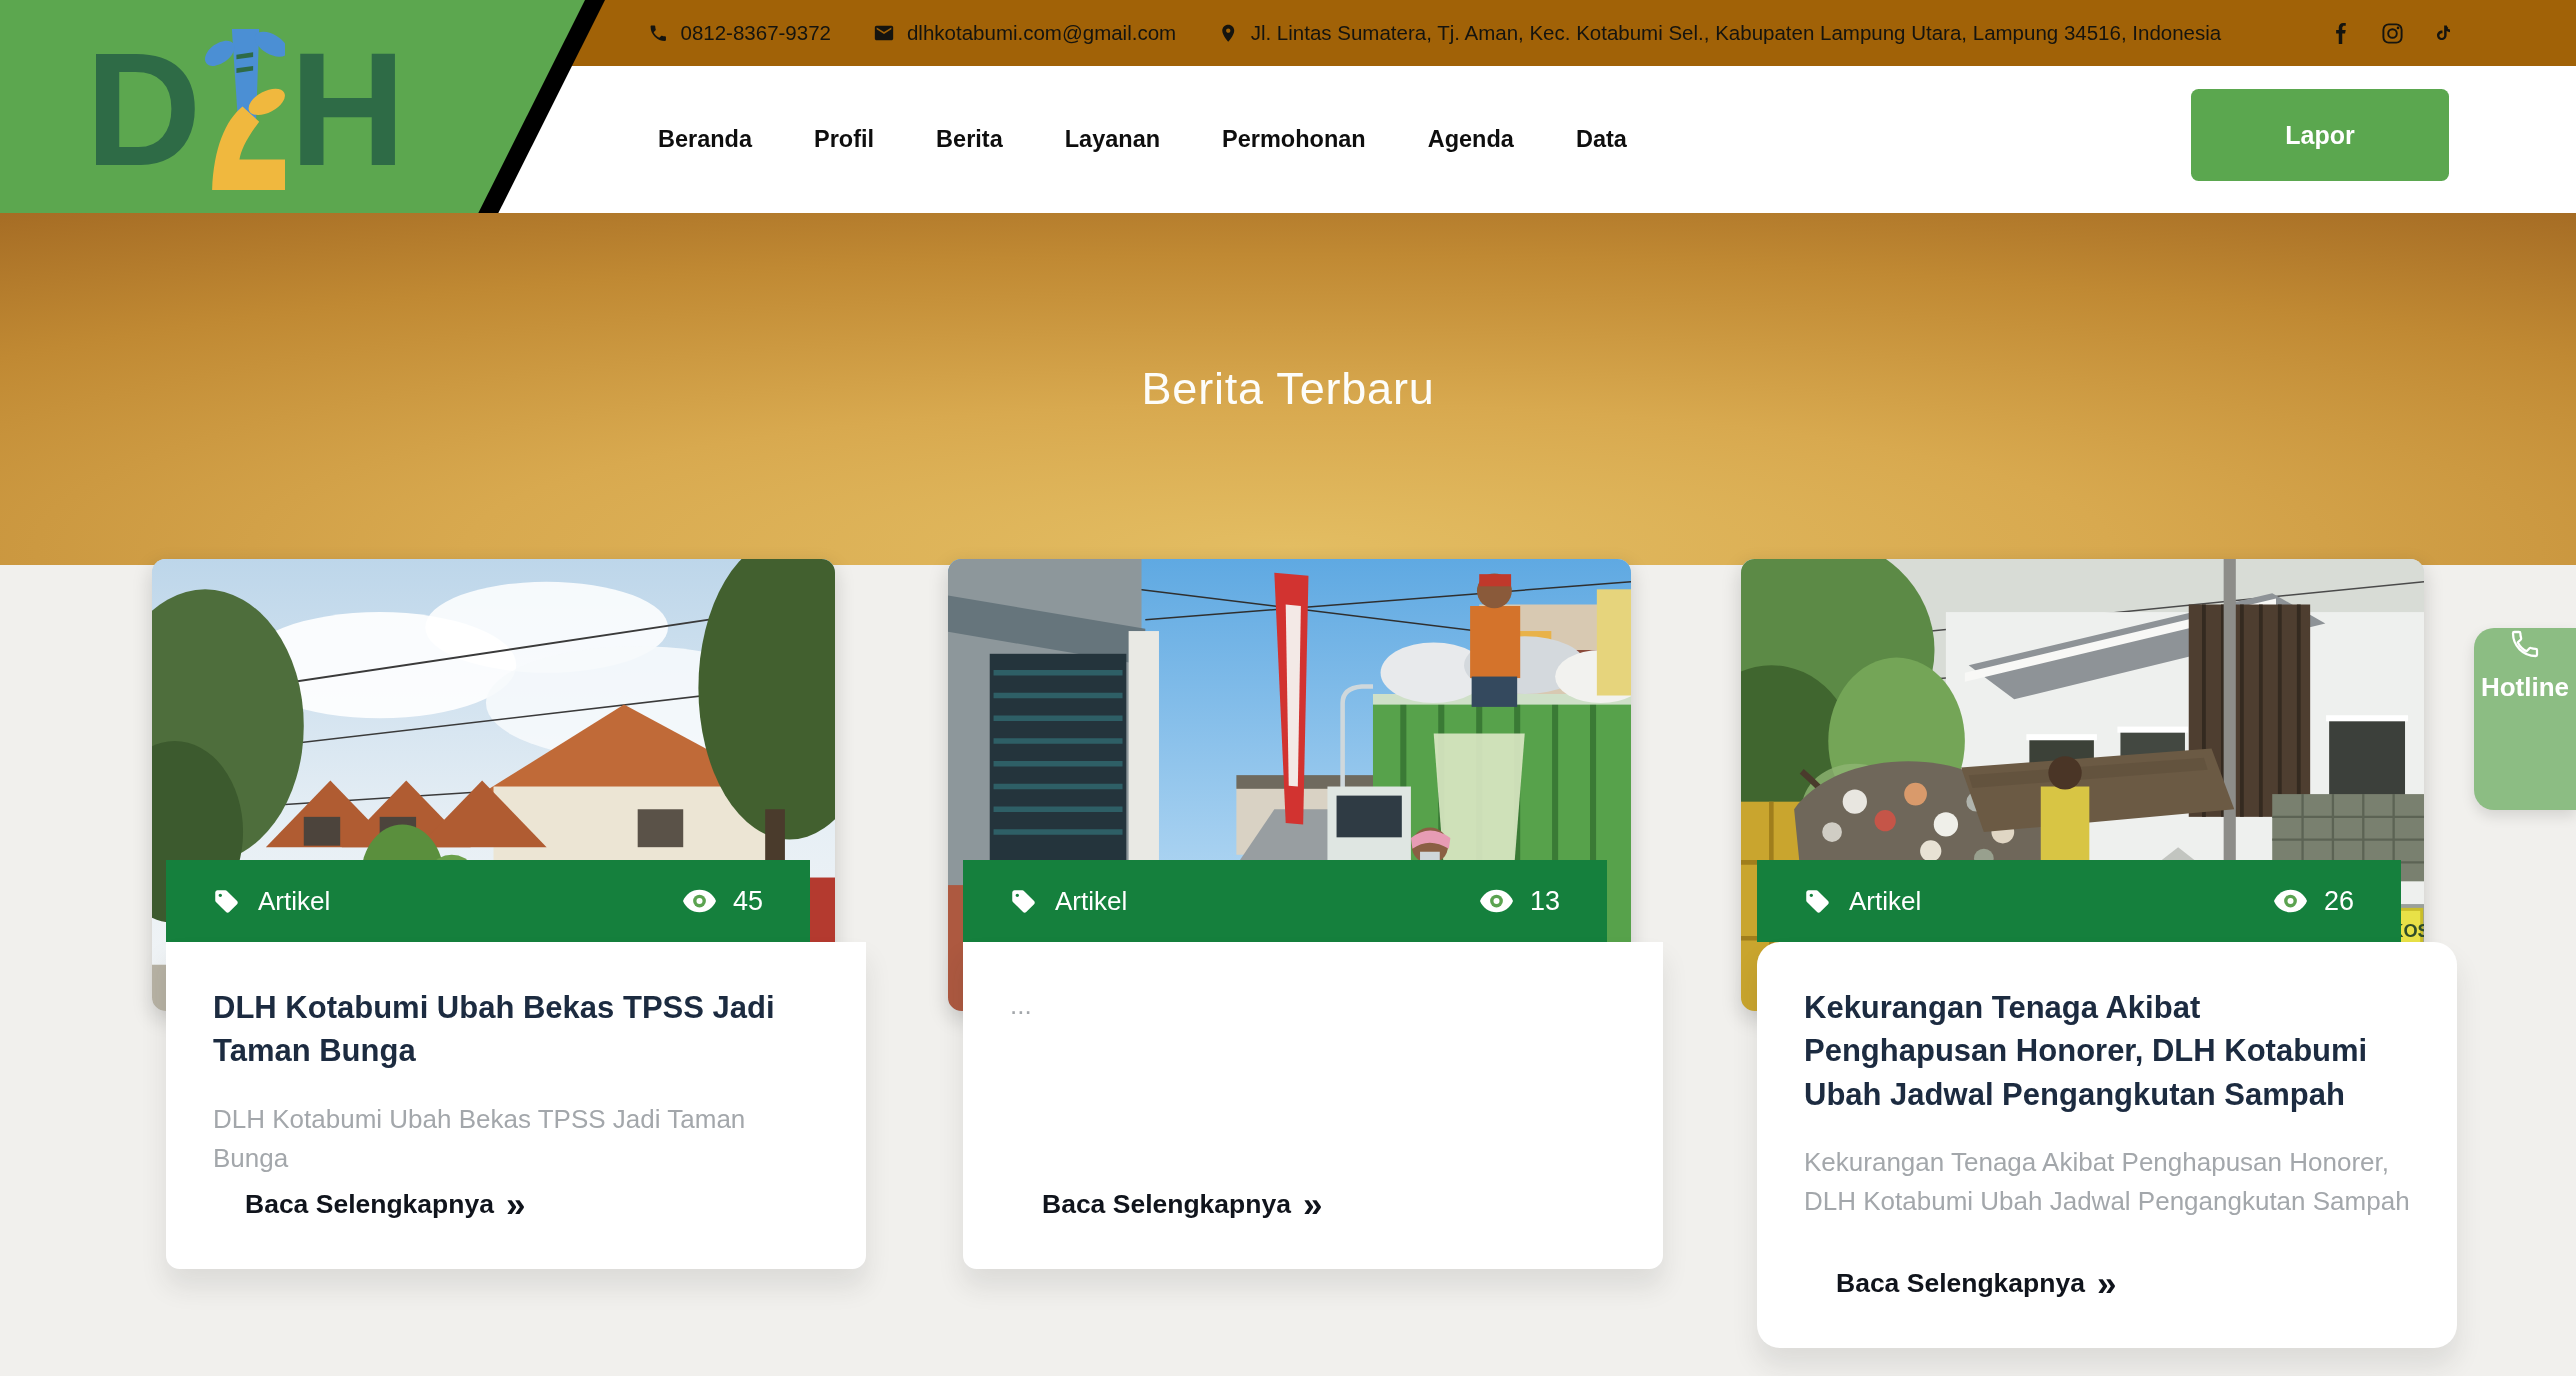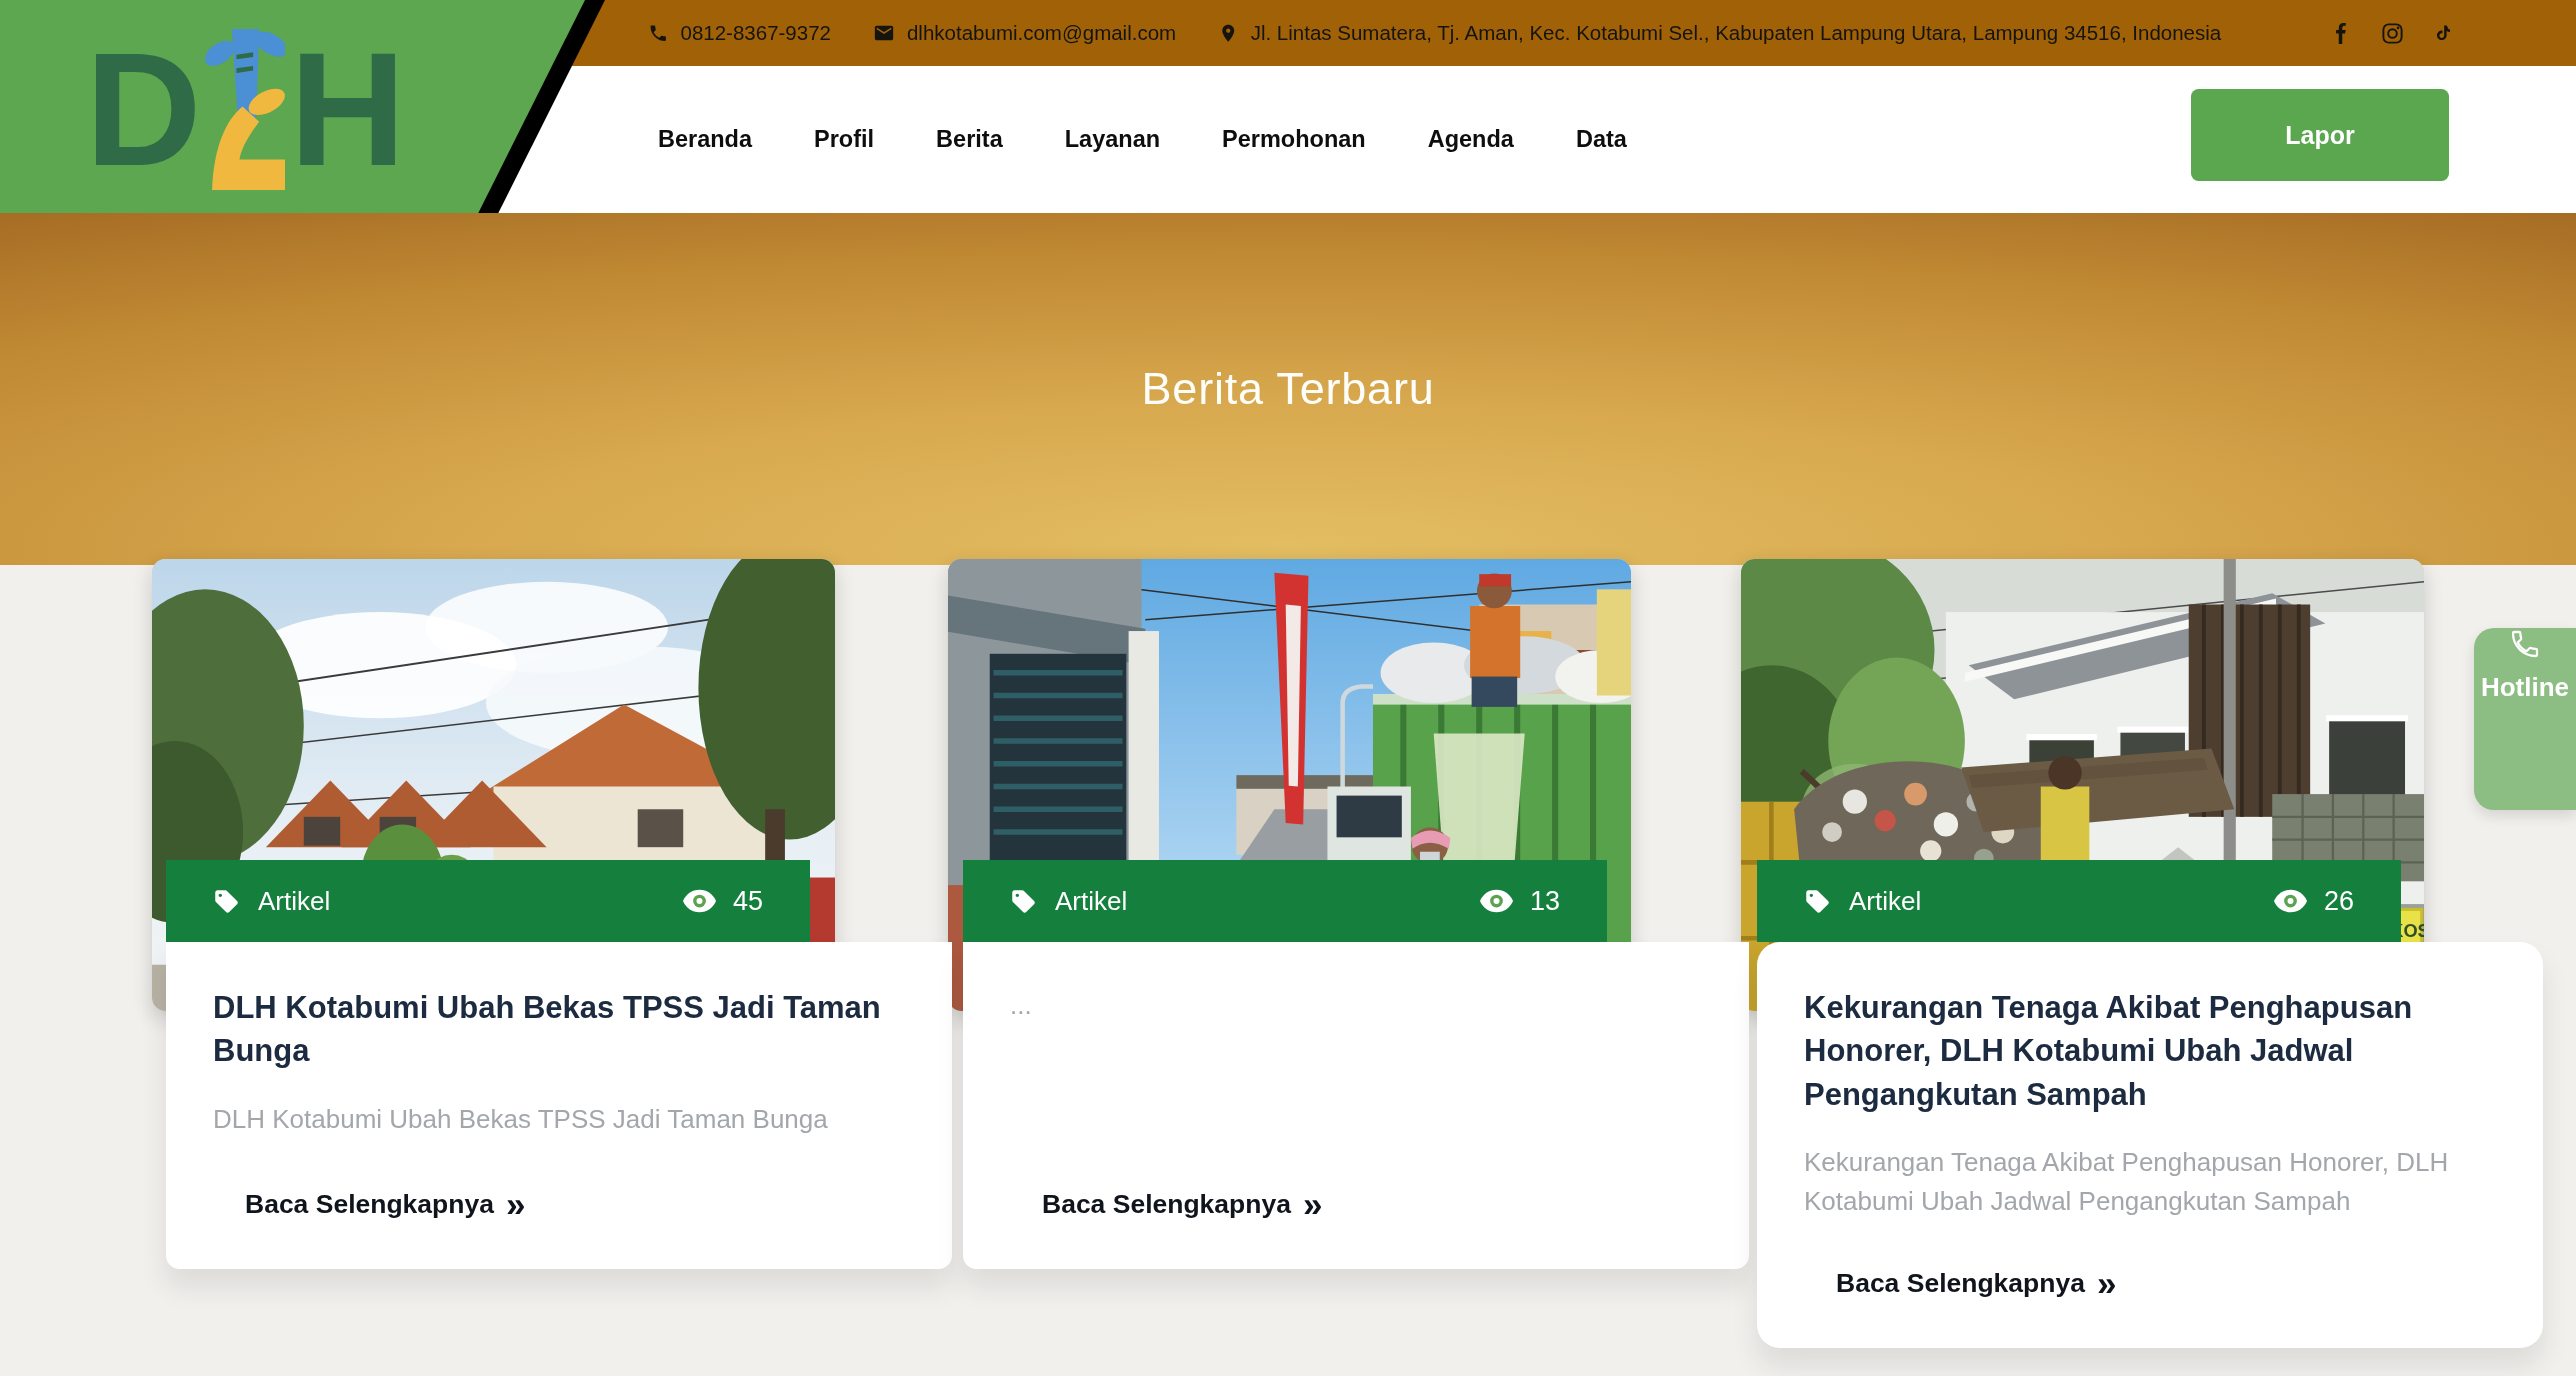--- a/index.html
+++ b/index.html
@@ -89,21 +89,21 @@
     position: absolute; top: 860px; height: 82px; width: 644px;
     background: #15803d; color: #fff;
     display: flex; align-items: center;
     padding: 0 47px; font-size: 26px; z-index: 3;
   }
   .meta-1 { left: 166px; } .meta-2 { left: 963px; } .meta-3 { left: 1757px; }
   .meta-badge { display: flex; align-items: center; gap: 18px; }
   .meta-views { margin-left: auto; display: flex; align-items: center; gap: 16.7px; font-size: 27px; }
 
   .card-body {
-    position: absolute; top: 942px; width: 786px;
+    position: absolute; top: 942px; width: 700px;
     background: #ffffff; border-radius: 0 0 13.6px 13.6px;
     box-shadow: 0 18px 27px rgba(40,40,40,0.10);
     padding: 44px 47px 8px; z-index: 3;
   }
   .body-1 { left: 166px; height: 327px; }
   .body-2 { left: 963px; height: 327px; }
   .body-3 { left: 1757px; height: 406px; border-radius: 23px; }
   .card-title { font-size: 31px; font-weight: 600; color: #1c2b40; line-height: 1.4; margin-bottom: 27px; }
   .card-desc  { font-size: 26px; color: #a3a7ab; line-height: 1.5; font-weight: 400; }
   .card-link {

